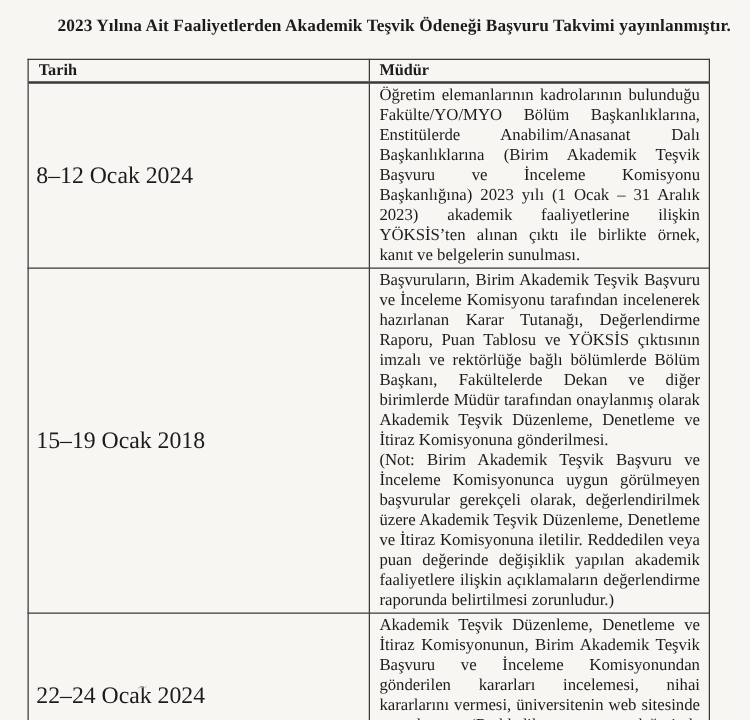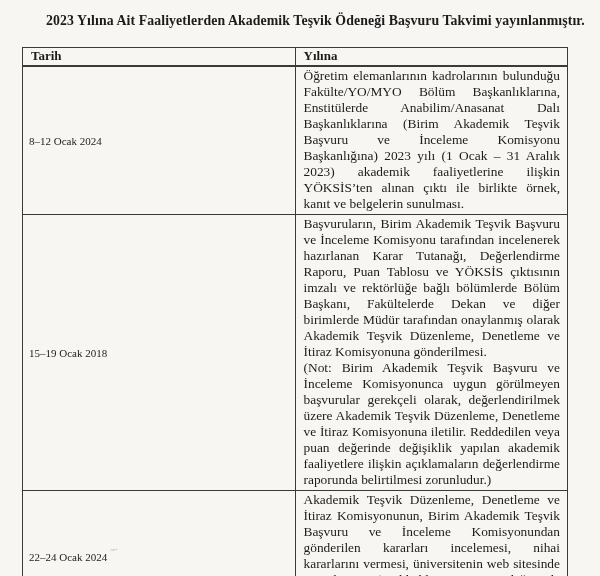--- a/index.html
+++ b/index.html
@@ -43,21 +43,21 @@
     font-size: 13px;
     font-weight: bold;
     text-align: left;
     padding: 0 7px 1px 8px;
     height: 16px;
     line-height: 16px;
     border-bottom-width: 2px;
   }
   td.date-cell {
     width: 158px;
-    font-size: 11px;
+    font-size: 19px;
     vertical-align: middle;
     padding: 2px 4px 2px 6px;
     background: transparent;
   }
   td.process-cell {
     font-size: 13.4px;
     line-height: 16px;
     text-align: justify;
     vertical-align: top;
     padding: 1px 7px 2px 8px;
@@ -80,21 +80,21 @@
 </style>
 </head>
 <body>
 
 <div class="doc-title">2023 Yılına Ait Faaliyetlerden Akademik Teşvik Ödeneği Başvuru Takvimi yayınlanmıştır.</div>
 
 <table class="schedule">
   <thead>
     <tr>
       <th class="date-head">Tarih</th>
-      <th class="process-head">Yılına</th>
+      <th class="process-head">Müdür</th>
     </tr>
   </thead>
   <tbody>
     <tr class="r1">
       <td class="date-cell">8–12 Ocak 2024</td>
       <td class="process-cell">
         <p>Öğretim elemanlarının kadrolarının bulunduğu Fakülte/YO/MYO Bölüm Başkanlıklarına, Enstitülerde Anabilim/Anasanat Dalı Başkanlıklarına (Birim Akademik Teşvik Başvuru ve İnceleme Komisyonu Başkanlığına) 2023 yılı (1 Ocak – 31 Aralık 2023) akademik faaliyetlerine ilişkin YÖKSİS’ten alınan çıktı ile birlikte örnek, kanıt ve belgelerin sunulması.</p>
       </td>
     </tr>
     <tr class="r2">

